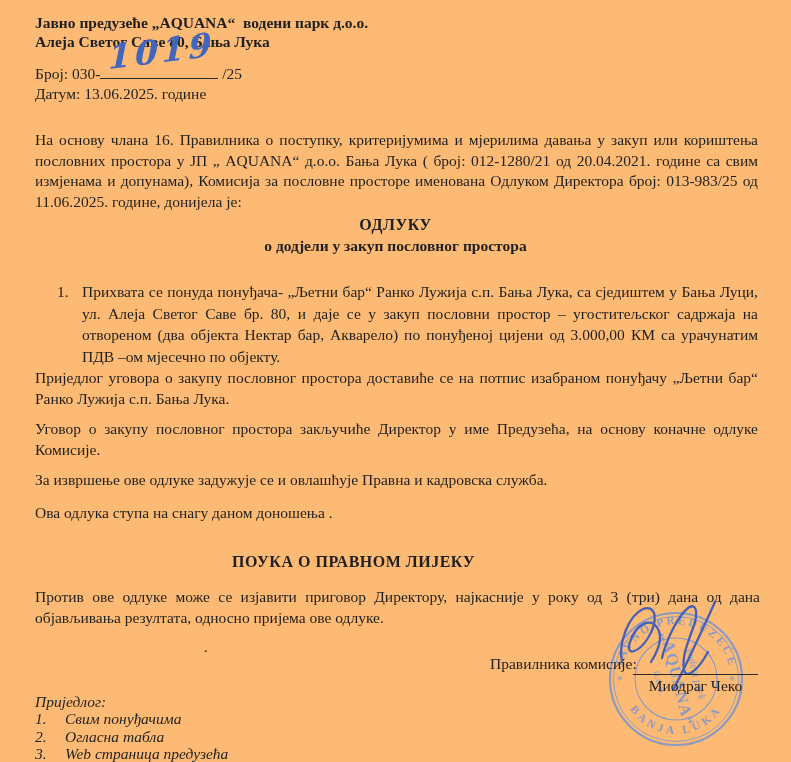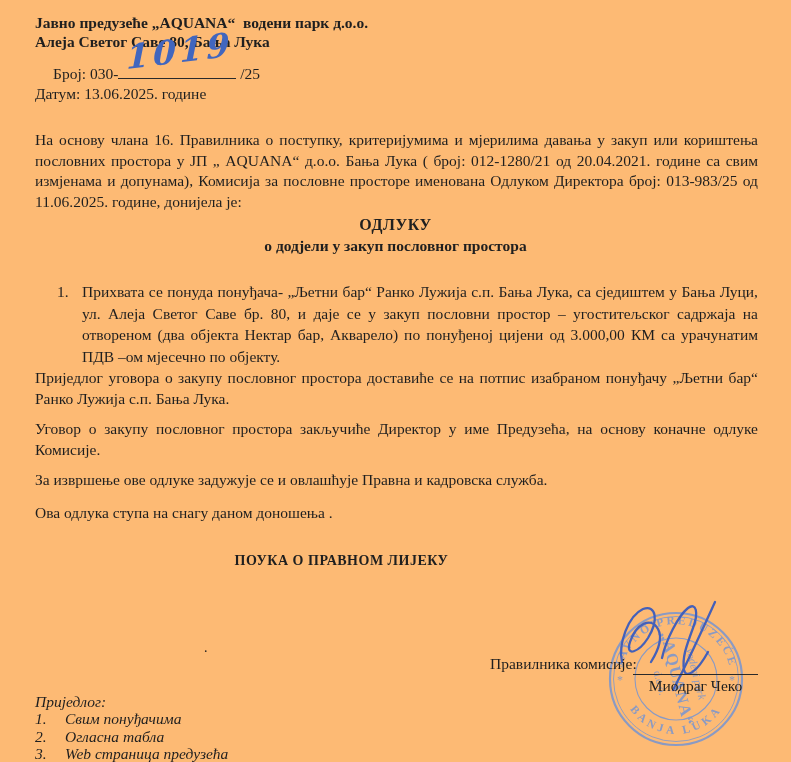--- a/index.html
+++ b/index.html
@@ -12,21 +12,21 @@
     overflow:hidden;
   }
   .abs{position:absolute;}
   .body-text{font-size:15.5px;line-height:20.5px;}
   .justify{text-align:justify;text-align-last:left;}
   .center{text-align:center;}
 
   .company{left:35px;top:14px;font-size:15.5px;font-weight:bold;white-space:pre;}
   .address{left:35px;top:33px;font-size:15.5px;font-weight:bold;}
 
-  .number-row{left:35px;top:64px;font-size:15.5px;margin-left:18px;}
+  .number-row{left:35px;top:64px;font-size:15.5px;}
   .number-underline{display:inline-block;width:118px;border-bottom:1.4px solid #2a2a2a;height:14px;position:relative;}
   .hw-number{
     position:absolute;left:8px;top:-26px;
     font-family:"DejaVu Serif","Liberation Serif",serif;
     font-style:italic;font-weight:bold;
     font-size:33px;letter-spacing:4px;
     color:#4166be;
     transform:rotate(-7deg) skewX(-8deg);
     transform-origin:left bottom;
   }
@@ -37,21 +37,21 @@
   .decision-subtitle{left:0;top:237px;width:791px;font-size:15.5px;font-weight:bold;}
 
   .item{left:82px;top:281px;width:676px;line-height:21.5px;}
   .item-num{position:absolute;left:-25px;top:0;}
 
   .p-proposal{left:35px;top:368px;width:723px;}
   .p-contract{left:35px;top:419px;width:723px;}
   .p-execution{left:35px;top:470px;width:723px;}
   .p-effective{left:35px;top:503px;width:723px;}
 
-  .remedy-title{left:0;top:553px;width:683px;font-size:14px;font-weight:bold;letter-spacing:.5px;}
+  .remedy-title{left:12px;top:553px;width:683px;font-size:16px;font-weight:bold;letter-spacing:.5px;}
   .remedy-text{left:35px;top:586px;width:725px;line-height:21px;}
 
   .stray-dot{left:204px;top:640px;font-size:14px;}
 
   .sig-label{left:490px;top:655px;font-size:15.5px;}
   .sig-line{left:633px;top:674px;width:125px;border-top:1.3px solid #2a2a2a;height:0;}
   .sig-name{left:633px;top:677px;width:125px;text-align:center;font-size:15.5px;}
 
   .stamp-wrap{left:596px;top:599px;width:160px;height:160px;opacity:.88;}
   .sig-scribble{left:598px;top:596px;width:160px;height:104px;}
@@ -84,20 +84,21 @@
     <span class="item-num">1.</span>
     <span>Прихвата се понуда понуђача- „Љетни бар“ Ранко Лужија с.п. Бања Лука, са сједиштем у Бања Луци, ул. Алеја Светог Саве бр. 80, и даје се у закуп пословни простор – угоститељског садржаја на отвореном (два објекта Нектар бар, Акварело) по понуђеној цијени  од 3.000,00 КМ са урачунатим ПДВ –ом мјесечно по објекту.</span>
   </div>
 
   <div class="abs p-contract body-text justify">Уговор о закупу пословног простора закључиће Директор у име Предузећа, на основу коначне одлуке Комисије.</div>
   <div class="abs p-proposal body-text justify">Приједлог уговора о закупу пословног простора доставиће се на потпис изабраном понуђачу „Љетни бар“ Ранко Лужија с.п. Бања Лука.</div>
   <div class="abs p-effective body-text">Ова одлука ступа на снагу даном доношења .</div>
   <div class="abs p-execution body-text">За извршење ове одлуке задужује се и овлашћује Правна и кадровска служба.</div>
 
   <div class="abs remedy-title center">ПОУКА О ПРАВНОМ ЛИЈЕКУ</div>
+  <div class="abs remedy-text body-text justify">Против ове одлуке може се изјавити приговор Директору, најкасније у року од 3 (три) дана од дана објављивања резултата, односно пријема ове одлуке.</div>
 
   <div class="abs stray-dot">.</div>
 
   <div class="abs stamp-wrap">
     <svg width="160" height="160" viewBox="0 0 160 160">
       <g stroke="#7b96cf" fill="none">
         <circle cx="80" cy="80" r="66" stroke-width="2.2"></circle>
         <circle cx="80" cy="80" r="62.5" stroke-width="0.9"></circle>
         <circle cx="80" cy="80" r="41" stroke-width="1.1"></circle>
       </g>

